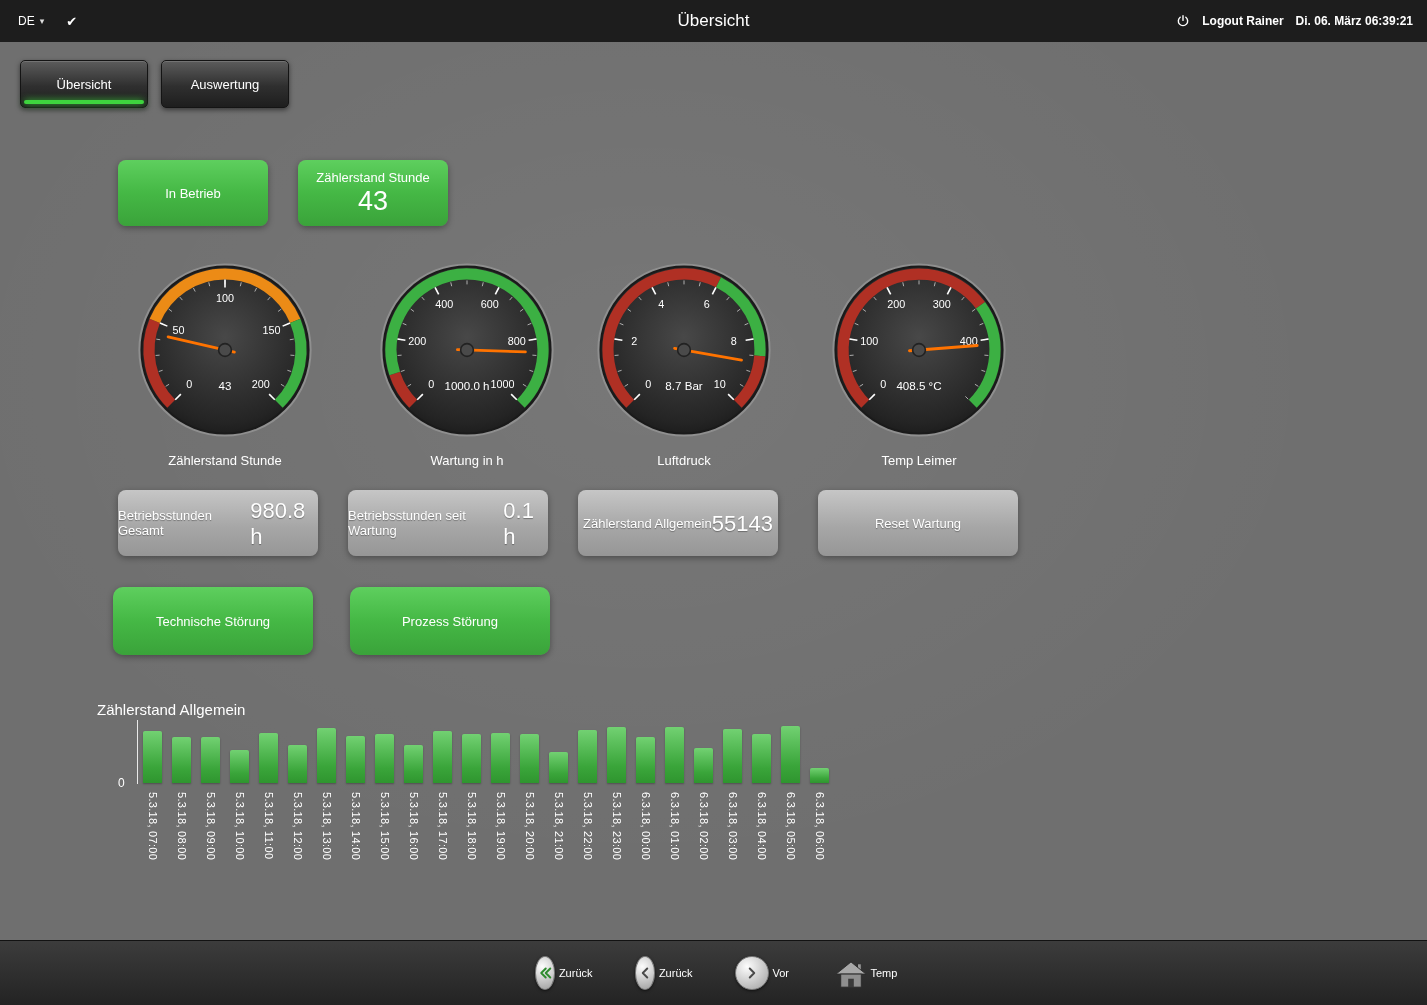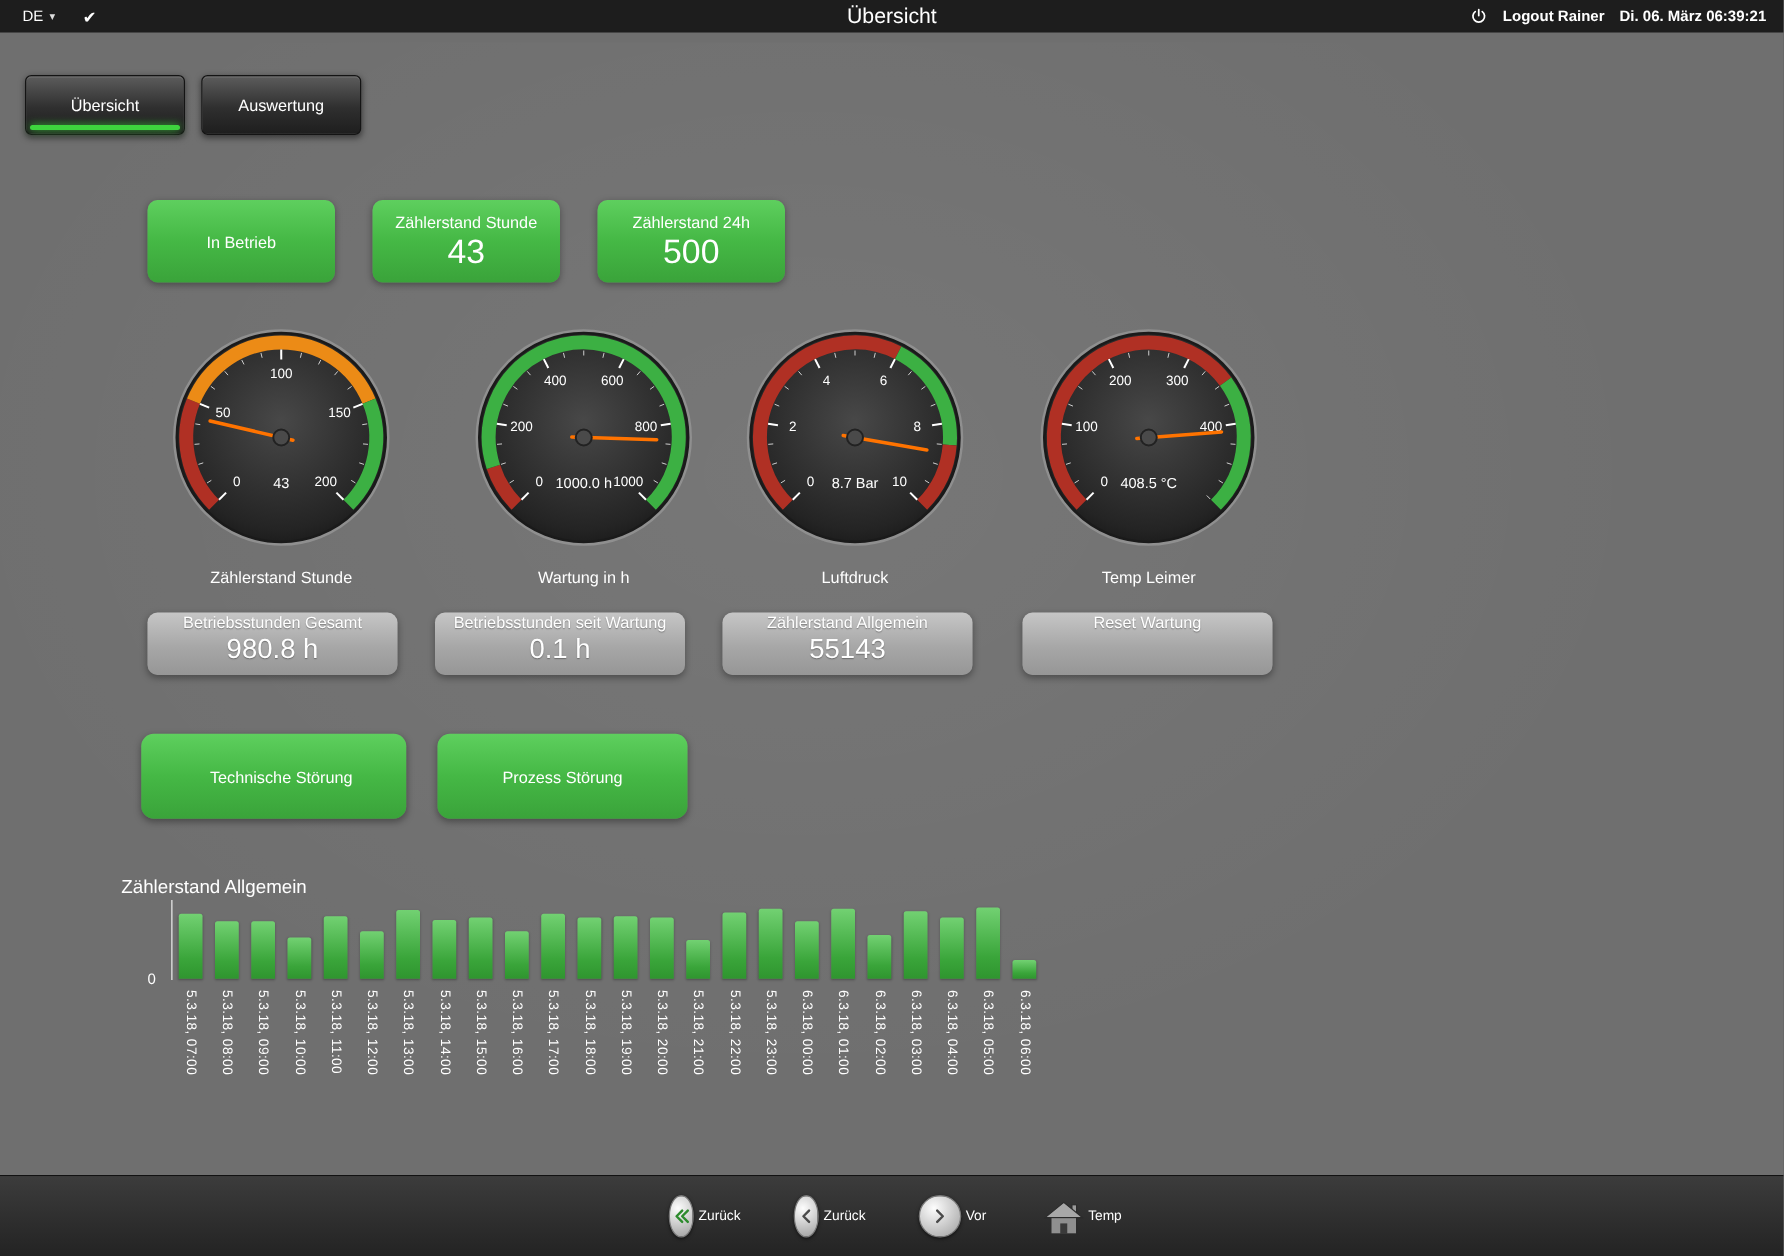--- a/index.html
+++ b/index.html
@@ -3,21 +3,21 @@
 <meta charset="utf-8">
 <style>
   html,body{margin:0;padding:0;background:#5e5e5e;}
   .app{position:relative;width:1427px;height:1005px;background:#6f6f6f;overflow:hidden;
        font-family:"Liberation Sans", sans-serif;color:#fff;}
   .bg-ghost{position:absolute;left:0;top:34px;right:0;bottom:64px;
     background:radial-gradient(ellipse at 45% 38%, rgba(255,255,255,0.06), transparent 62%);
     pointer-events:none;}
 
   
-  .topbar{position:absolute;top:0;left:0;right:0;height:26px;background:#1d1d1d;
+  .topbar{position:absolute;top:0;left:0;right:0;height:42px;background:#1d1d1d;
     display:flex;align-items:center;z-index:5;}
   .topbar-left{display:flex;align-items:center;gap:22px;padding-left:18px;}
   .lang-select{display:flex;align-items:center;gap:5px;font-size:12px;cursor:pointer;}
   .caret{font-size:9px;color:#ddd;}
   .check{font-size:13px;color:#fff;}
   .topbar-title{position:absolute;left:50%;transform:translateX(-50%);
     font-size:17px;font-weight:400;color:#fff;}
   .topbar-right{position:absolute;right:14px;display:flex;align-items:center;gap:12px;font-size:12px;font-weight:bold;}
   .logout{cursor:pointer;}
   .power{display:flex;align-items:center;cursor:pointer;}
@@ -39,24 +39,24 @@
     align-items:center;justify-content:center;cursor:pointer;}
   .status-btn .lbl{font-size:13px;}
   .status-btn .val{font-size:27px;line-height:30px;margin-top:1px;}
 
   
   .gauge-block{position:absolute;width:176px;text-align:center;}
   .gauge-caption{margin-top:11px;font-size:13px;color:#fff;}
   svg text{font-family:"Liberation Sans", sans-serif;}
 
   
-  .info-btn{position:absolute;top:490px;width:200px;height:50px;border-radius:8px;
+  .info-btn{position:absolute;top:490px;width:200px;height:66px;border-radius:8px;
     background:linear-gradient(180deg,#c6c6c6 0%,#a7a7a7 55%,#969696 100%);
-    box-shadow:0 2px 6px rgba(0,0,0,.35);color:#fff;display:flex;flex-direction:column;
-    align-items:center;cursor:pointer;
+    box-shadow:0 2px 6px rgba(0,0,0,.35);color:#fff;display:flex;flex-direction:row;
+    align-items:center;justify-content:center;cursor:pointer;
     text-shadow:0 1px 1px rgba(0,0,0,.35);}
   .info-btn .lbl{font-size:13px;}
   .info-btn .val{font-size:22px;line-height:26px;margin-top:1px;}
 
   
   .alert-btn{position:absolute;top:587px;width:200px;height:68px;border-radius:10px;
     display:flex;align-items:center;justify-content:center;font-size:13px;cursor:pointer;}
 
   
   .chart-title{position:absolute;left:97px;top:701px;font-size:15px;color:#fff;}
@@ -114,24 +114,20 @@
     <div class="tab">Auswertung</div>
   </nav>
 
   <section class="status-row">
     <div class="g-btn status-btn">
       <span class="lbl">In Betrieb</span>
     </div>
     <div class="g-btn status-btn">
       <span class="lbl">Zählerstand Stunde</span>
       <span class="val">43</span>
-    </div>
-    <div class="g-btn status-btn">
-      <span class="lbl">Zählerstand 24h</span>
-      <span class="val">500</span>
     </div>
   </section>
 
   <div class="gauge-block" style="left:137px;top:262px;">
     <div><svg viewBox="-110 -110 220 220" width="176" height="176">
           <defs>
             <radialGradient id="face0" cx="50%" cy="42%" r="75%">
               <stop offset="0%" stop-color="#484848"></stop>
               <stop offset="70%" stop-color="#242424"></stop>
               <stop offset="100%" stop-color="#0c0c0c"></stop>
@@ -344,21 +340,21 @@
     <span class="val">0.1 h</span>
   </div>
   <div class="info-btn" style="left:578px;">
     <span class="lbl">Zählerstand Allgemein</span>
     <span class="val">55143</span>
   </div>
   <div class="info-btn" style="left:818px;">
     <span class="lbl">Reset Wartung</span>
   </div>
 
-  <div class="g-btn alert-btn" style="left:113px;padding-left:12px;">
+  <div class="g-btn alert-btn" style="left:113px;">
     <span>Technische Störung</span>
   </div>
   <div class="g-btn alert-btn" style="left:350px;">
     <span>Prozess Störung</span>
   </div>
 
   <div class="chart-title">Zählerstand Allgemein</div>
   <div class="y-axis"></div>
   <span class="y0">0</span>
   <div class="bars" id="bars">

